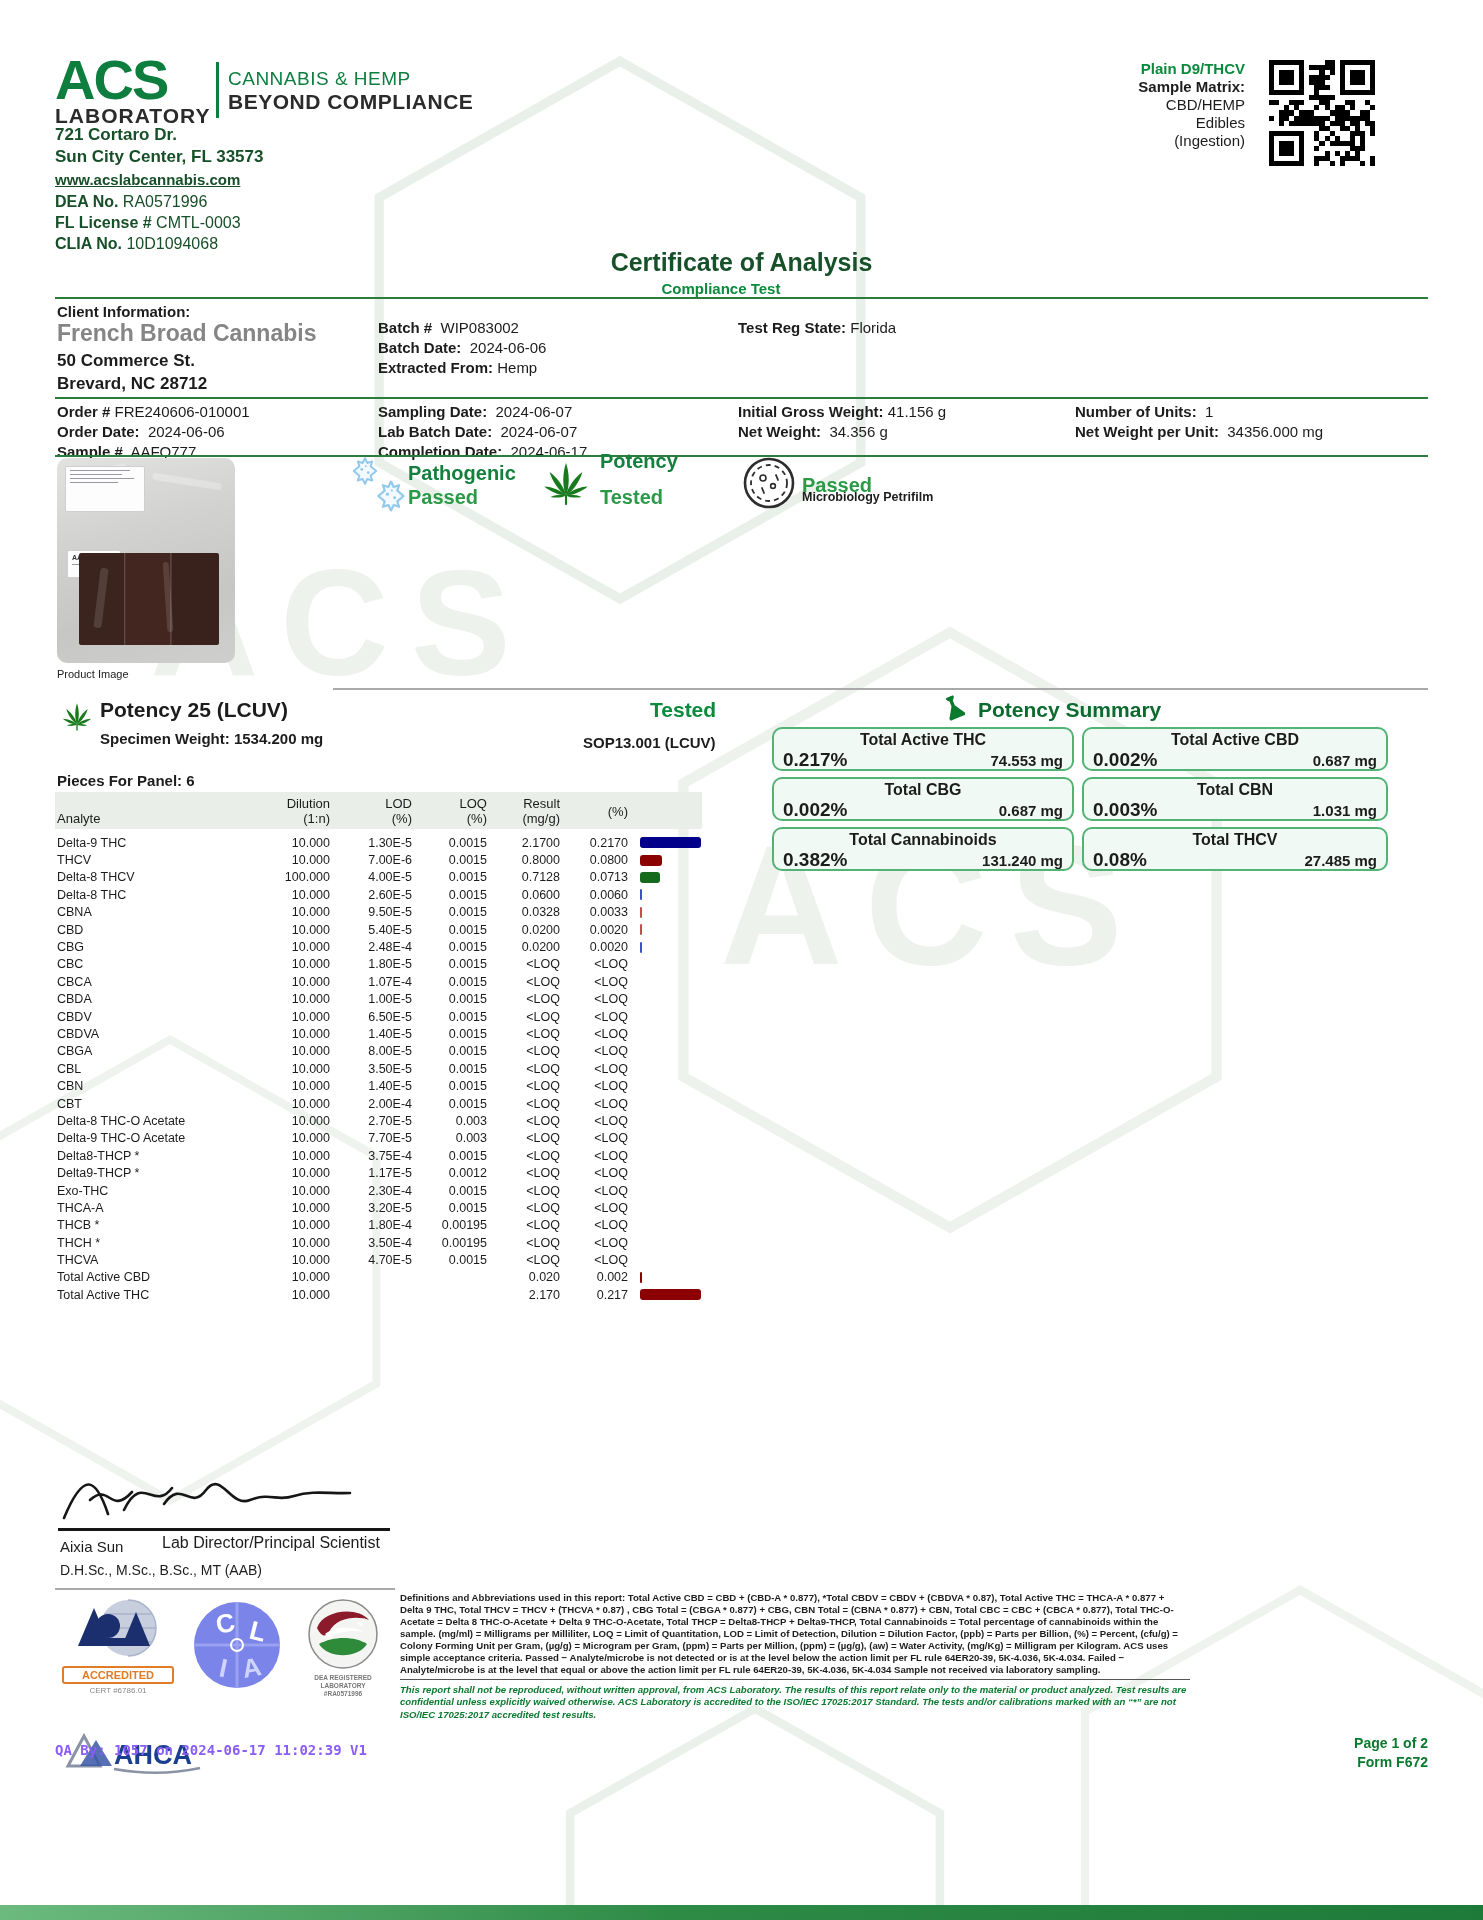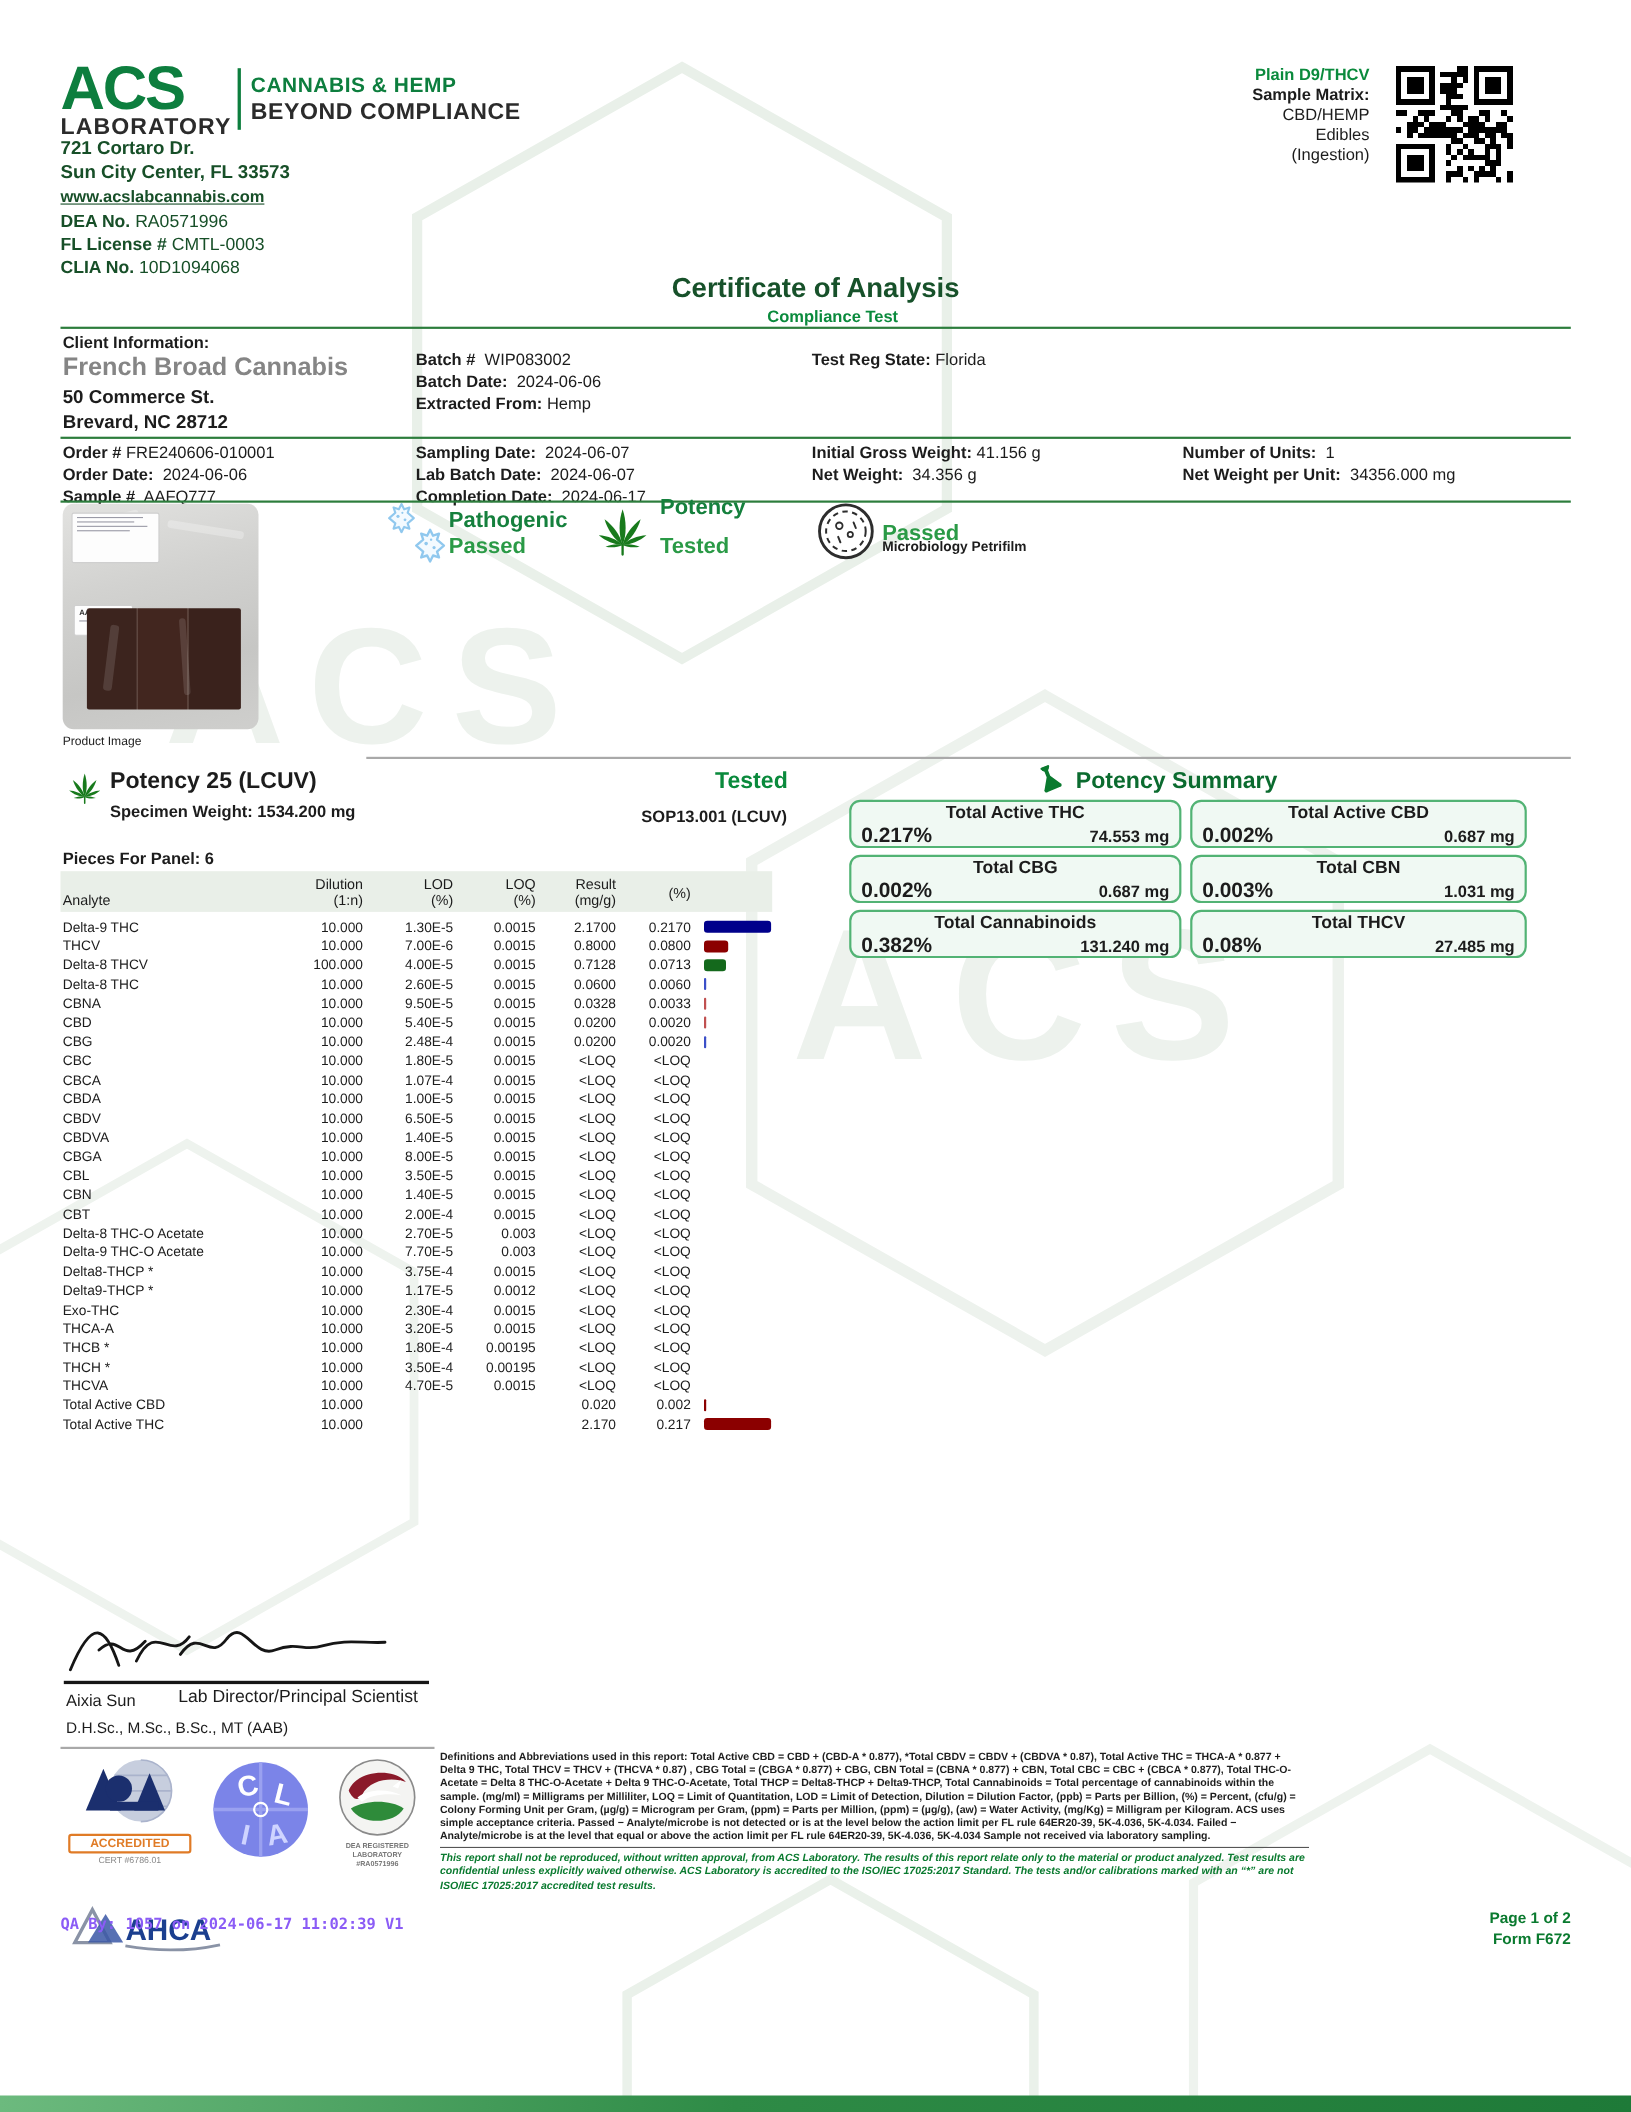--- a/index.html
+++ b/index.html
@@ -13,21 +13,21 @@
   .grayrule{position:absolute;height:2px;background:#a9a9a9;}
   .kv{font-size:15px;line-height:20px;white-space:nowrap;}
   .kv .lbl{font-weight:bold;}
   
   .wm{position:absolute;z-index:0;pointer-events:none;}
   .wm-acs{font-weight:bold;color:#edf2ed;letter-spacing:22px;line-height:1;}
   
   .logo-acs{font-size:56px;font-weight:bold;color:#0d7e3e;letter-spacing:-2px;line-height:0.85;}
   .logo-lab{font-size:21px;font-weight:bold;color:#2b2b2b;letter-spacing:1px;}
   .logo-sep{position:absolute;width:3px;background:#0d7e3e;}
-  .tag1{font-size:19px;font-weight:bold;color:#0d7e3e;letter-spacing:0.5px;}
+  .tag1{font-size:19px;font-weight:normal;color:#0d7e3e;letter-spacing:0.5px;}
   .tag2{font-size:21px;font-weight:bold;color:#2b2b2b;letter-spacing:0.5px;}
   .addr{font-size:17px;font-weight:bold;color:#174f28;line-height:22px;}
   .site{font-size:15px;font-weight:bold;color:#174f28;text-decoration:underline;}
   .lic{font-size:16px;color:#174f28;line-height:21px;}
   .lic .lbl{font-weight:bold;}
   .samp{font-size:15px;line-height:18px;text-align:right;}
   
   .thead{display:grid;grid-template-columns:190px 83px 82px 75px 73px 68px;
          background:#e9efe8;font-size:13px;line-height:15px;padding:4px 0 3px 2px;}
   .thead .hc{text-align:right;}
@@ -261,21 +261,21 @@
           <rect x="45" y="100" width="5" height="5"></rect>
           <rect x="60" y="100" width="5" height="5"></rect>
           <rect x="70" y="100" width="5" height="5"></rect>
           <rect x="90" y="100" width="5" height="5"></rect>
           <rect x="100" y="100" width="5" height="5"></rect>
         </g>
     </svg>
   </div>
 
   <div class="abs b dgreen" style="left:0;top:248px;width:1483px;text-align:center;font-size:25px;">Certificate of Analysis</div>
-  <div class="abs b green" style="left:0;top:280px;width:1442px;text-align:center;font-size:15px;padding-left:36px;">Compliance Test</div>
+  <div class="abs b green" style="left:0;top:280px;width:1442px;text-align:center;font-size:15px;">Compliance Test</div>
 
   <div class="rule" style="left:55px;top:297px;width:1373px;"></div>
 
   <div class="abs b" style="left:57px;top:303px;font-size:15px;">Client Information:</div>
   <div class="abs b" style="left:57px;top:320px;font-size:23px;color:#858585;">French Broad Cannabis</div>
   <div class="abs b" style="left:57px;top:351px;font-size:17px;">50 Commerce St.</div>
   <div class="abs b" style="left:57px;top:374px;font-size:17px;">Brevard, NC 28712</div>
 
   <div class="abs kv" style="left:378px;top:318px;"><span class="lbl">Batch #</span>&nbsp; <span>WIP083002</span></div>
   <div class="abs kv" style="left:378px;top:338px;"><span class="lbl">Batch Date:</span>&nbsp; <span>2024-06-06</span></div>

